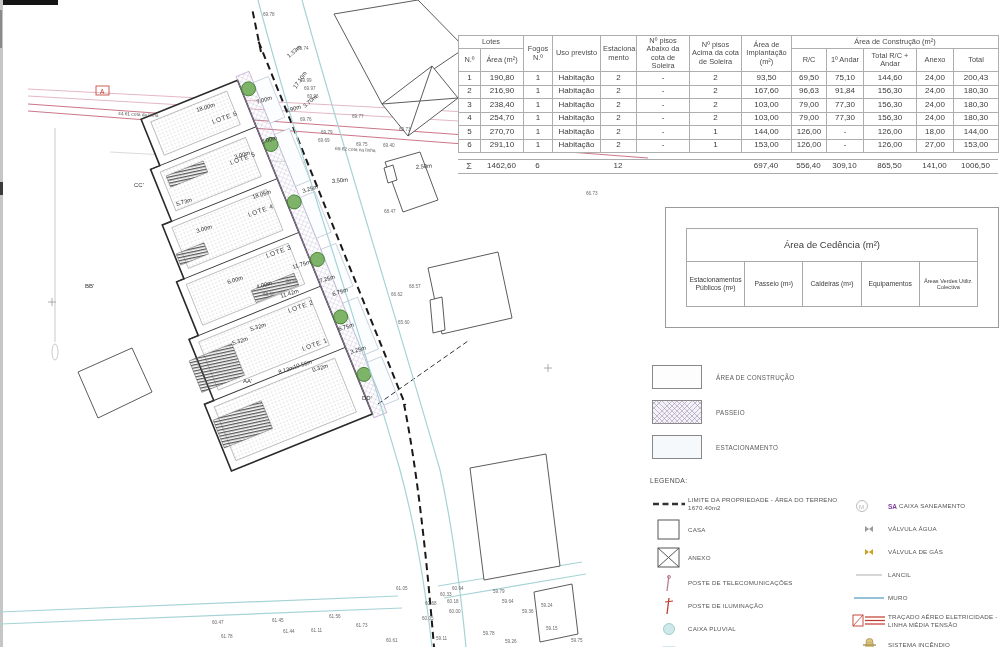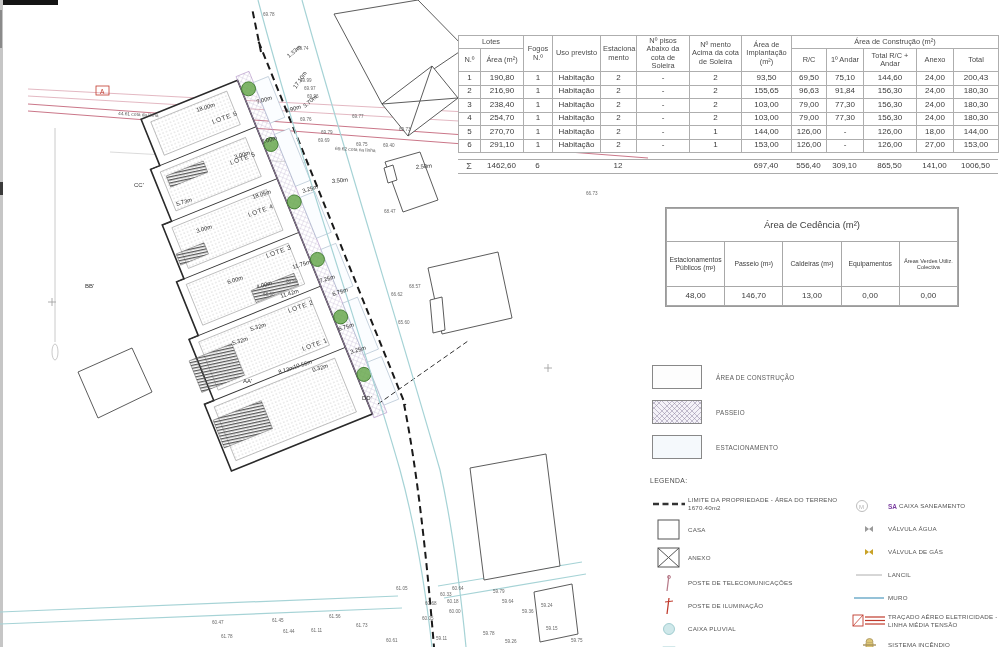--- a/index.html
+++ b/index.html
@@ -9,21 +9,21 @@
   #main-table-wrap{position:absolute;left:458px;top:35px;width:541px;}
   table.tbl{border-collapse:collapse;table-layout:fixed;width:540px;font-size:8px;color:#3c3c3c;background:#fff;}
   table.tbl th,table.tbl td{border:0.6px solid #aeaeae;padding:1px 2px;text-align:center;
       font-weight:normal;line-height:1.12;overflow:hidden;}
   table.tbl thead th{font-size:7.4px;color:#4a4a4a;}
   table.tbl tbody td{height:10.5px;}
   table.totals{margin-top:6px;}
   table.totals td{border:none;border-top:0.6px solid #ababab;border-bottom:0.6px solid #ababab;height:14px;}
   td.sigma{font-size:9px;text-align:left;color:#555;}
   
-  #ced-wrap{position:absolute;left:665px;top:207px;width:292px;border:1px solid #9a9a9a;padding:0;background:#fff;}
+  #ced-wrap{position:absolute;left:665px;top:207px;width:292px;border:1px solid #9a9a9a;padding:20px;background:#fff;}
   #ced-wrap table{border-collapse:collapse;width:100%;table-layout:fixed;color:#3c3c3c;}
   #ced-wrap td{border:0.6px solid #a8a8a8;text-align:center;padding:1px 2px;line-height:1.15;}
   #ced-wrap tr.t td{height:30px;font-size:9.5px;border-bottom:0.6px solid #a8a8a8;}
   #ced-wrap tr.h td{height:42px;font-size:6.8px;vertical-align:middle;}
   #ced-wrap tr.h td.small{font-size:5.6px;}
   #ced-wrap tr.v td{height:16px;font-size:8px;}
   
   #swatches{position:absolute;left:652px;top:365px;}
   .sw-row{display:flex;align-items:center;margin-bottom:11px;}
   .sw{width:48px;height:22px;border:0.8px solid #888;margin-right:14px;flex:none;}
@@ -282,21 +282,21 @@
           <col style="width:37px">
           <col style="width:45px">
         </colgroup>
         <thead>
     <tr>
       <th colspan="2">Lotes</th>
       <th rowspan="2">Fogos N.º</th>
       <th rowspan="2">Uso previsto</th>
       <th rowspan="2">Estaciona mento</th>
       <th rowspan="2">Nº pisos Abaixo da cota de Soleira</th>
-      <th rowspan="2">Nº mento Acima da cota de Soleira</th>
+      <th rowspan="2">Nº pisos Acima da cota de Soleira</th>
       <th rowspan="2">Área de Implantação (m²)</th>
       <th colspan="5">Área de Construção (m²)</th>
     </tr>
     <tr>
       <th>N.º</th>
             <th>Área (m²)</th>
       <th>R/C</th>
             <th>1º Andar</th>
       <th>Total R/C + Andar</th>
       <th>Anexo</th>
@@ -320,21 +320,21 @@
             <td>200,43</td>
           </tr>
           <tr>
             <td>2</td>
             <td>216,90</td>
             <td>1</td>
             <td>Habitação</td>
             <td>2</td>
             <td>-</td>
             <td>2</td>
-            <td>155,65</td>
+            <td>167,60</td>
             <td>96,63</td>
             <td>91,84</td>
             <td>156,30</td>
             <td>24,00</td>
             <td>180,30</td>
           </tr>
           <tr>
             <td>3</td>
             <td>238,40</td>
             <td>1</td>
@@ -438,27 +438,20 @@
           <tr class="t">
             <td colspan="5">Área de Cedência (m²)</td>
           </tr>
     <tr class="h">
             <td class="">Estacionamentos Públicos (m²)</td>
             <td class="">Passeio (m²)</td>
             <td class="">Caldeiras (m²)</td>
             <td class="">Equipamentos</td>
             <td class="small">Áreas Verdes Utiliz. Colectiva</td>
           </tr>
-          <tr class="v">
-            <td>48,00</td>
-            <td>146,70</td>
-            <td>13,00</td>
-            <td>0,00</td>
-            <td>0,00</td>
-          </tr>
         </tbody>
       </table>
     </div>
 
   <div id="swatches">
       <div class="sw-row">
        <div class="sw sw-dots"></div>
        <div class="sw-label">ÁREA DE CONSTRUÇÃO</div>
      </div>
       <div class="sw-row">

